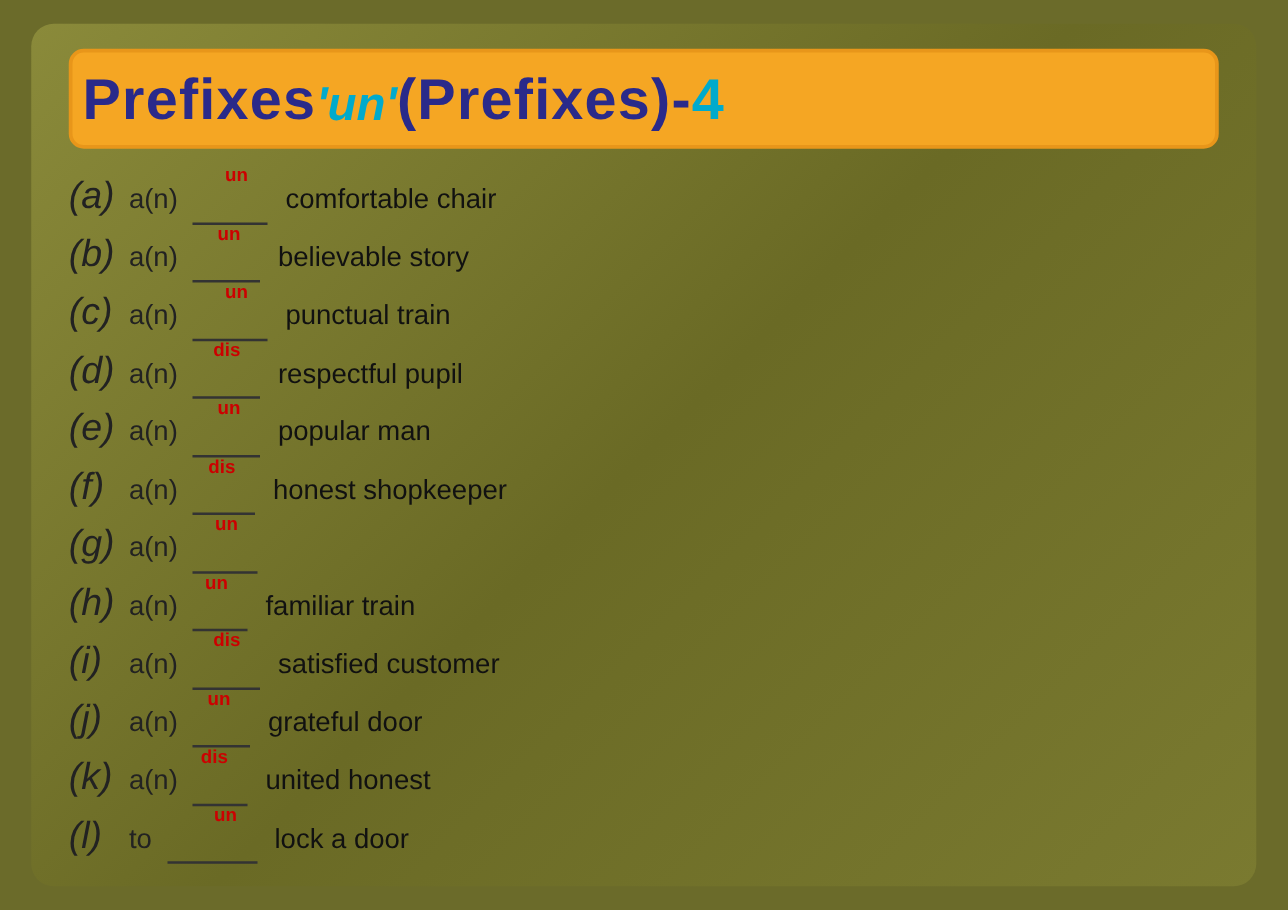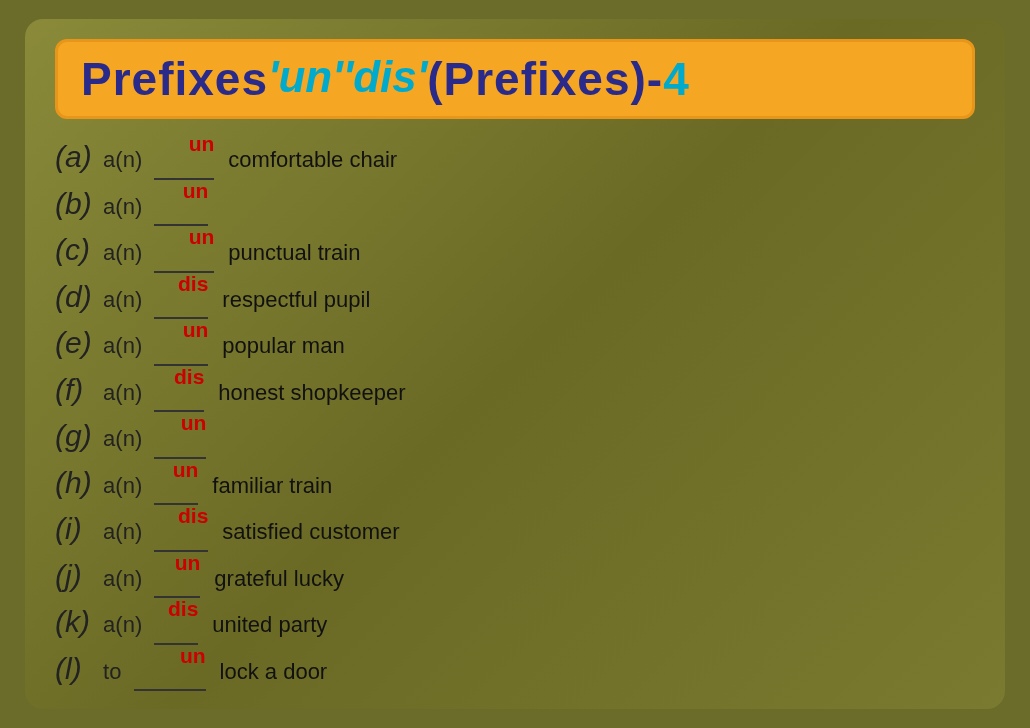--- a/index.html
+++ b/index.html
@@ -24,37 +24,37 @@
       padding: 20px 30px 20px 30px;
       display: flex;
       flex-direction: column;
       gap: 0;
     }
 
     .title-box {
       background: #f5a623;
       border: 3px solid #e8961a;
       border-radius: 12px;
-      padding: 10px 23px;
+      padding: 10px 8px;
       margin-bottom: 18px;
       display: flex;
-      align-items: flex-start;
+      align-items: flex-end;
     }
 
     .title-text {
       font-size: 46px;
       font-weight: bold;
       color: #2a2a8a;
       letter-spacing: 1px;
     }
 
     .title-italic {
       font-style: italic;
       color: #00aacc;
-      font-size: 44px;
+      font-size: 38px;
       font-weight: bold;
     }
 
     .title-number {
       color: #00aacc;
       font-size: 46px;
       font-weight: bold;
     }
 
     .items-list {
@@ -93,62 +93,62 @@
     }
 
     .blank-underline {
       display: inline-block;
       border-bottom: 2.5px solid #333;
       position: relative;
     }
 
     .prefix-label {
       color: #cc0000;
-      font-size: 21px;
+      font-size: 15px;
       font-weight: bold;
       position: absolute;
       top: -4px;
-      right: 0;
+      right: 16px;
       background: transparent;
       line-height: 1;
     }
 
     .item-rest {
       color: #111;
       font-size: 22px;
     }
   </style>
 </head>
 <body>
 
 <div class="main-container">
   <div class="title-box">
     <span class="title-text">Prefixes </span>
     <span class="title-italic">'un'</span>
     <span class="title-text"> </span>
-    <span class="title-italic">'dis'</span>
     <span class="title-text"> (Prefixes)- </span>
     <span class="title-number">4</span>
   </div>
 
   <div class="items-list">
   <div class="item-row">
         <span class="item-letter">(a)</span>
         <span class="item-an">&nbsp;a(n)&nbsp;</span>
         <span class="blank-area" style="min-width: 70px;">
           <span class="blank-underline" style="width: 60px;">&nbsp;<span class="prefix-label">un</span></span>
         </span>
         <span class="item-rest"> comfortable chair</span>
       </div>
       <div class="item-row">
         <span class="item-letter">(b)</span>
         <span class="item-an">&nbsp;a(n)&nbsp;</span>
         <span class="blank-area" style="min-width: 64px;">
           <span class="blank-underline" style="width: 54px;">&nbsp;<span class="prefix-label">un</span></span>
         </span>
+        <span class="item-rest"> believable story</span>
       </div>
       <div class="item-row">
         <span class="item-letter">(c)</span>
         <span class="item-an">&nbsp;a(n)&nbsp;</span>
         <span class="blank-area" style="min-width: 70px;">
           <span class="blank-underline" style="width: 60px;">&nbsp;<span class="prefix-label">un</span></span>
         </span>
         <span class="item-rest"> punctual train</span>
       </div>
       <div class="item-row">
@@ -197,29 +197,29 @@
           <span class="blank-underline" style="width: 54px;">&nbsp;<span class="prefix-label">dis</span></span>
         </span>
         <span class="item-rest"> satisfied customer</span>
       </div>
       <div class="item-row">
         <span class="item-letter">(j)</span>
         <span class="item-an">&nbsp;a(n)&nbsp;</span>
         <span class="blank-area" style="min-width: 56px;">
           <span class="blank-underline" style="width: 46px;">&nbsp;<span class="prefix-label">un</span></span>
         </span>
-        <span class="item-rest"> grateful lucky</span>
+        <span class="item-rest"> grateful door</span>
       </div>
       <div class="item-row">
         <span class="item-letter">(k)</span>
         <span class="item-an">&nbsp;a(n)&nbsp;</span>
         <span class="blank-area" style="min-width: 54px;">
           <span class="blank-underline" style="width: 44px;">&nbsp;<span class="prefix-label">dis</span></span>
         </span>
-        <span class="item-rest"> united party</span>
+        <span class="item-rest"> united honest</span>
       </div>
       <div class="item-row">
         <span class="item-letter">(l)</span>
         <span class="item-an">&nbsp;to&nbsp;</span>
         <span class="blank-area" style="min-width: 82px;">
           <span class="blank-underline" style="width: 72px;">&nbsp;<span class="prefix-label">un</span></span>
         </span>
         <span class="item-rest"> lock a door</span>
       </div>
     </div>

